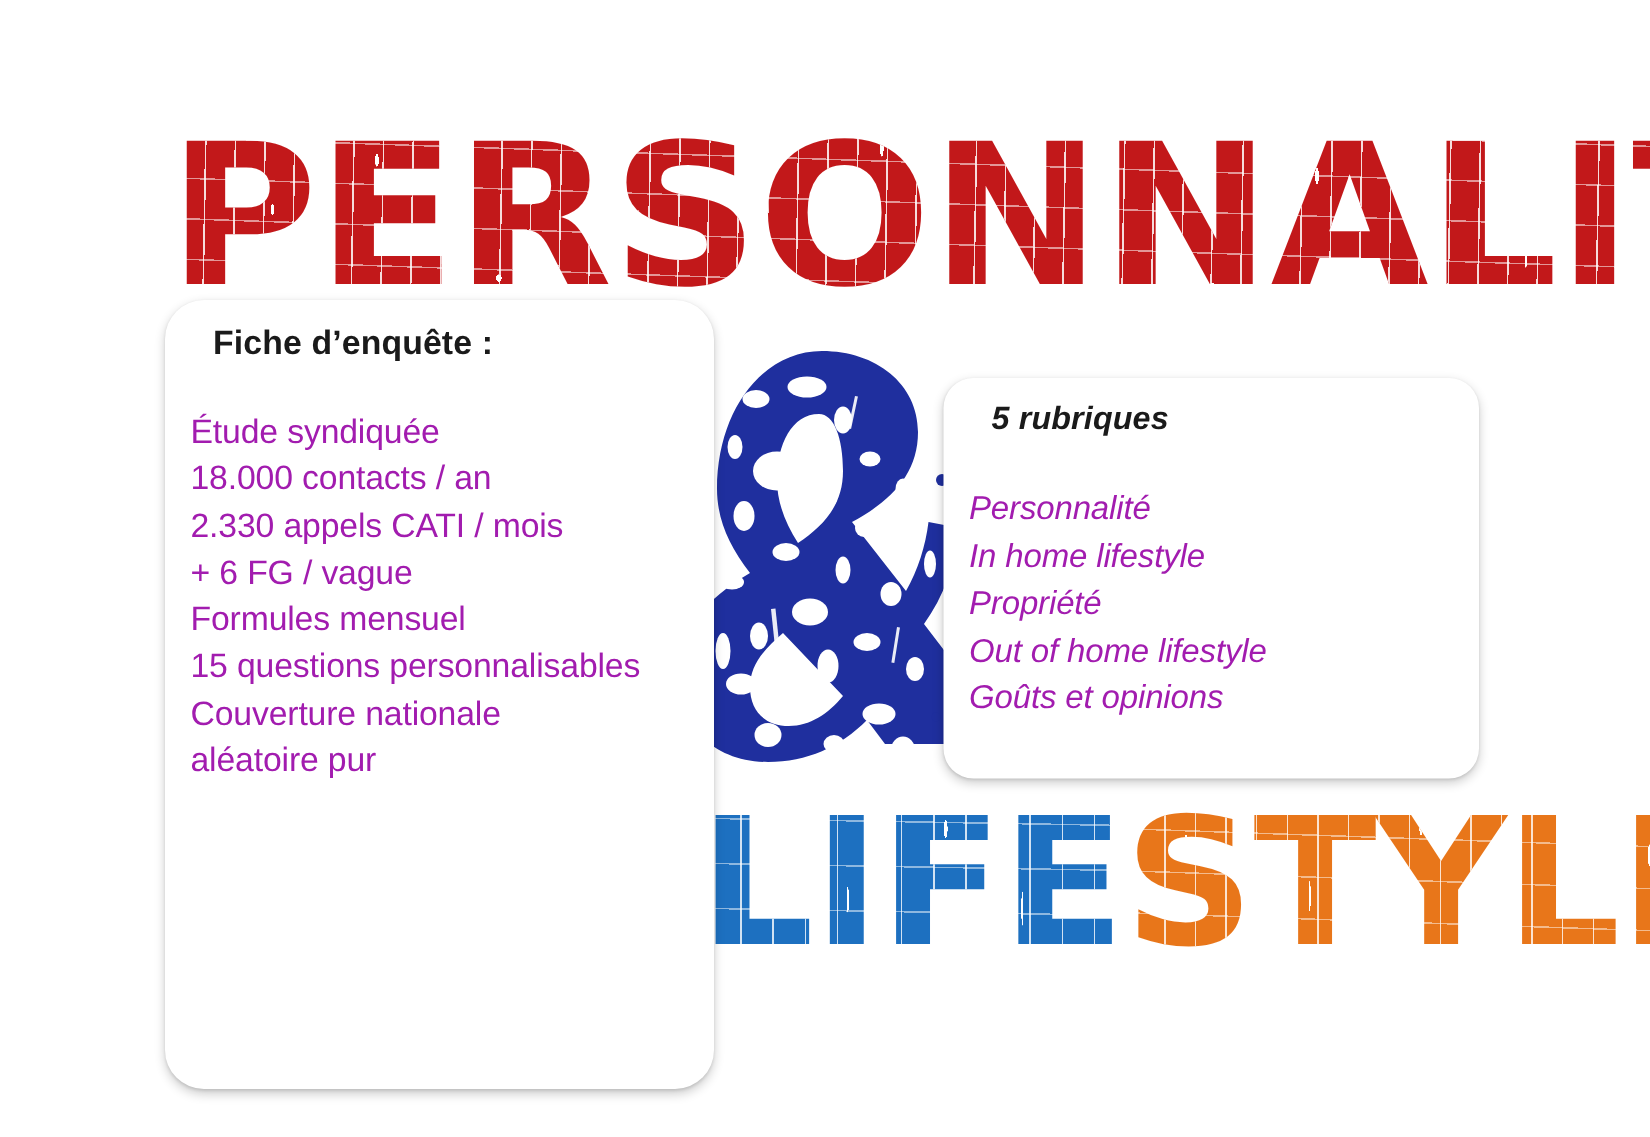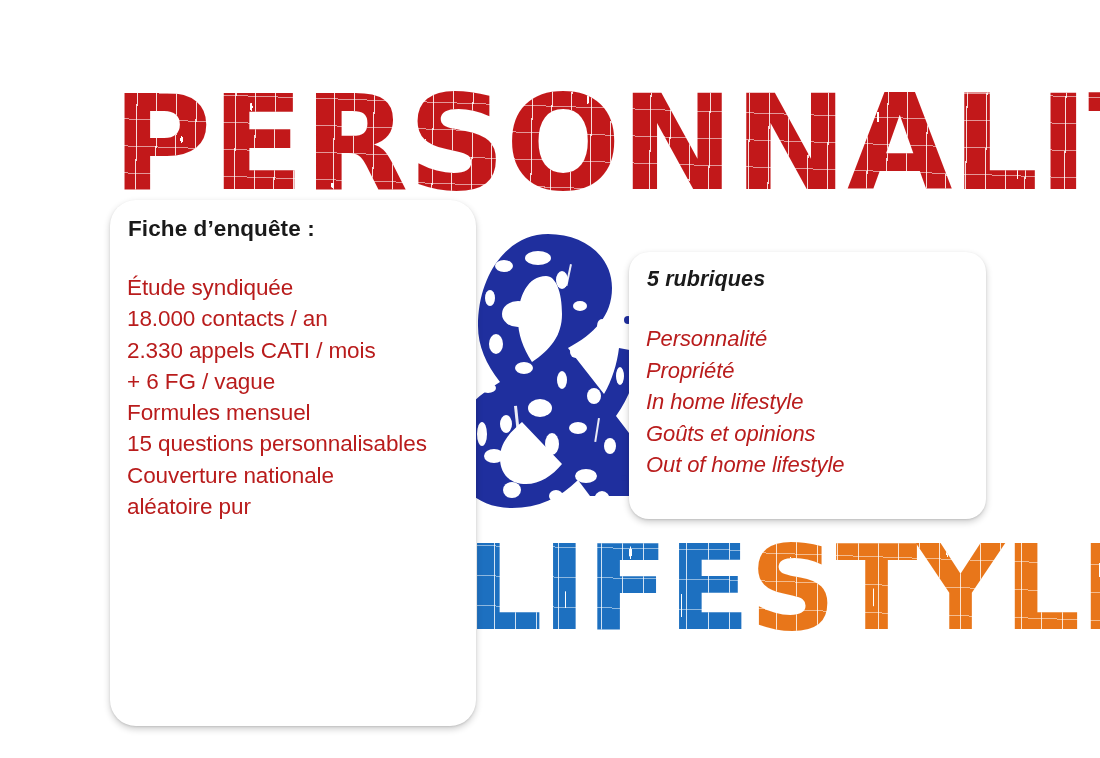--- a/index.html
+++ b/index.html
@@ -151,25 +151,26 @@
     border-radius: 20px;
     font-style: italic;
   }
   .card-inner { padding: 0; }
 
   .card-heading {
     position: absolute;
     font-family: "Liberation Sans", sans-serif;
     font-weight: 700;
     color: #1a1a1a;
+    margin-left: 14px;
   }
   .card-lines {
     position: absolute;
     font-family: "Liberation Sans", sans-serif;
-    color: #b91c1c;
+    color: #a21caf;
   }
   .card-lines .ln {
     display: block;
     white-space: nowrap;
   }
 
   #card-fiche .card-heading {
     left: 18px;
     top: 16px;
     font-size: 22.5px;
@@ -309,21 +310,21 @@
         <span class="ln">aléatoire pur</span>
       </div>
     </div>
   </div>
 
   <div class="card" id="card-rubriques">
     <div class="card-inner">
       <div class="card-heading">5 rubriques</div>
       <div class="card-lines">
         <span class="ln">Personnalité</span>
+        <span class="ln">In home lifestyle</span>
         <span class="ln">Propriété</span>
-        <span class="ln">In home lifestyle</span>
+        <span class="ln">Out of home lifestyle</span>
         <span class="ln">Goûts et opinions</span>
-        <span class="ln">Out of home lifestyle</span>
       </div>
     </div>
   </div>
 
 </div>
 
 </body></html>

